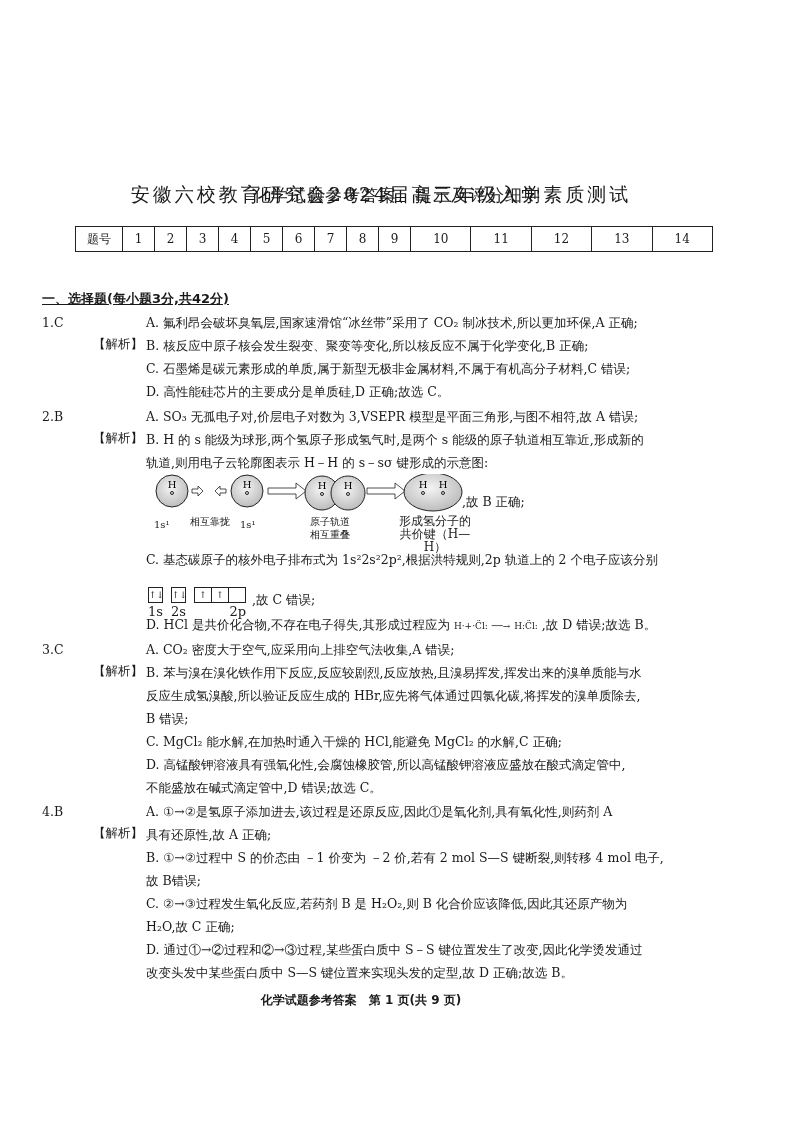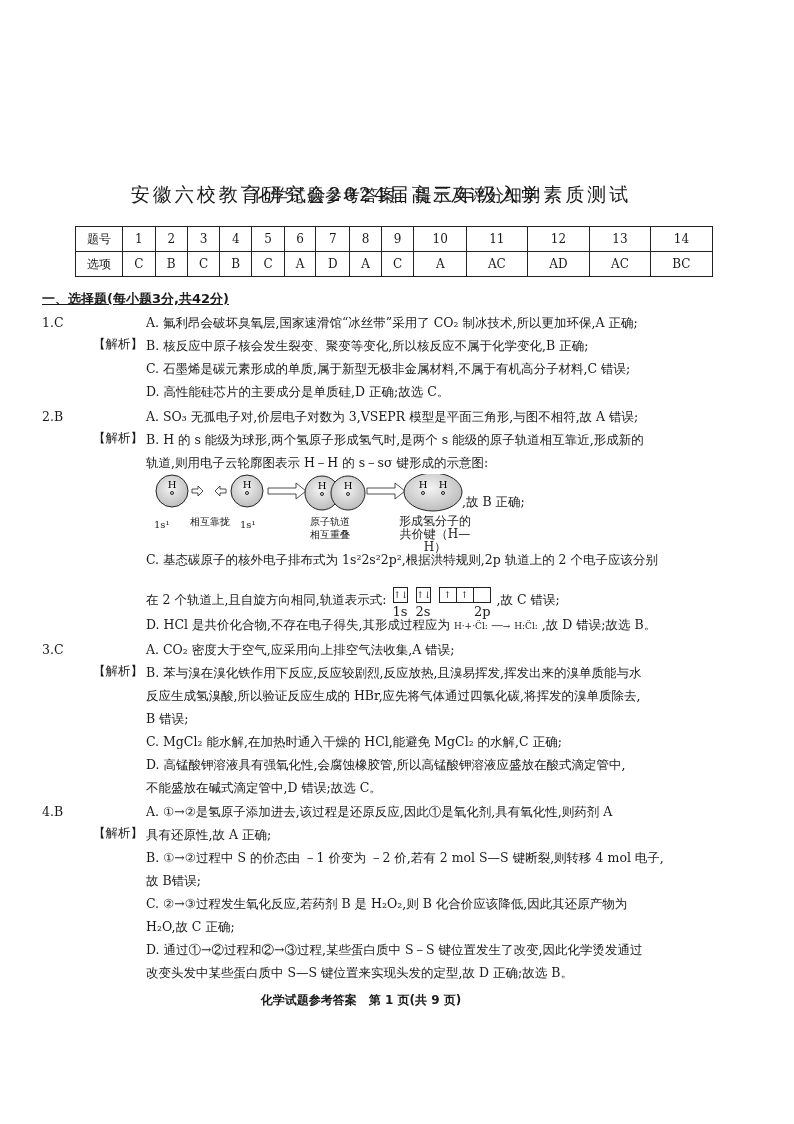--- a/index.html
+++ b/index.html
@@ -64,37 +64,20 @@
         <td>6</td>
         <td>7</td>
         <td>8</td>
         <td>9</td>
         <td>10</td>
         <td>11</td>
         <td>12</td>
         <td>13</td>
         <td>14</td>
       </tr>
-  <tr id="row-ans">
-    <td class="hd">选项</td>
-  <td>C</td>
-        <td>B</td>
-        <td>C</td>
-        <td>B</td>
-        <td>C</td>
-        <td>A</td>
-        <td>D</td>
-        <td>A</td>
-        <td>C</td>
-        <td>A</td>
-        <td>AC</td>
-        <td>AD</td>
-        <td>AC</td>
-        <td>BC</td>
-      </tr>
 </tbody>
   </table>
 
 <div class="sec">一、选择题(每小题3分,共42分)</div>
 
 <div class="qnum" style="top:314px">1.C</div>
 <div class="tag" style="top:314px">【解析】</div>
 <div class="line" style="left:146px;top:314px">A. 氟利昂会破坏臭氧层,国家速滑馆“冰丝带”采用了 CO₂ 制冰技术,所以更加环保,A 正确;</div>
 <div class="line" style="left:146px;top:337px">B. 核反应中原子核会发生裂变、聚变等变化,所以核反应不属于化学变化,B 正确;</div>
 <div class="line" style="left:146px;top:360px">C. 石墨烯是碳元素形成的单质,属于新型无极非金属材料,不属于有机高分子材料,C 错误;</div>
@@ -161,21 +144,20 @@
   </div>
   <div style="position:absolute;left:240px;top:41px;font-size:12px;line-height:13px;text-align:center;width:90px">
     <div>形成氢分子的</div>
     <div>共价键（H—H）</div>
   </div>
   <div style="position:absolute;left:312px;top:20px;font-size:12.5px">,故 B 正确;</div>
 </div>
 
 <div class="line" style="left:146px;top:551px">C. 基态碳原子的核外电子排布式为 1s²2s²2p²,根据洪特规则,2p 轨道上的 2 个电子应该分别</div>
 <div class="line" style="left:146px;top:583px">
-  <span>在 2 个轨道上,且自旋方向相同,轨道表示式:</span>
   <span class="orb" style="top:4px">
     <span class="boxes">
         <span class="bx">↑↓</span>
       </span>
     <div class="lbl">1s</div>
   </span>
   <span class="orb" style="top:4px">
     <span class="boxes">
         <span class="bx">↑↓</span>
       </span>

